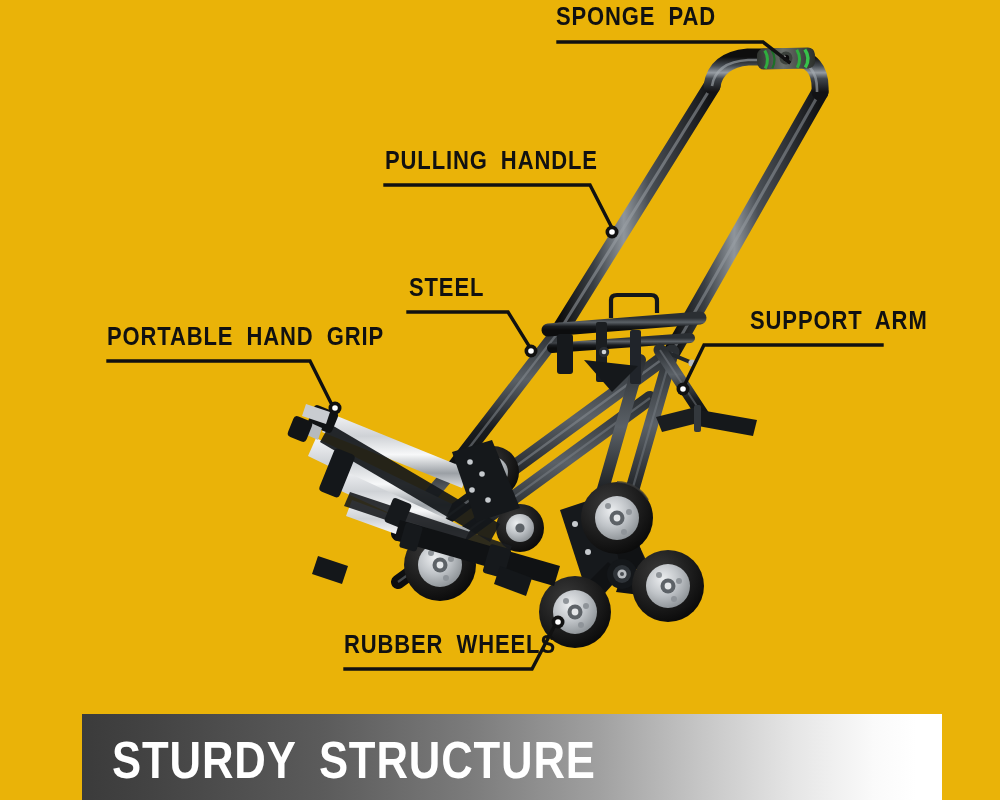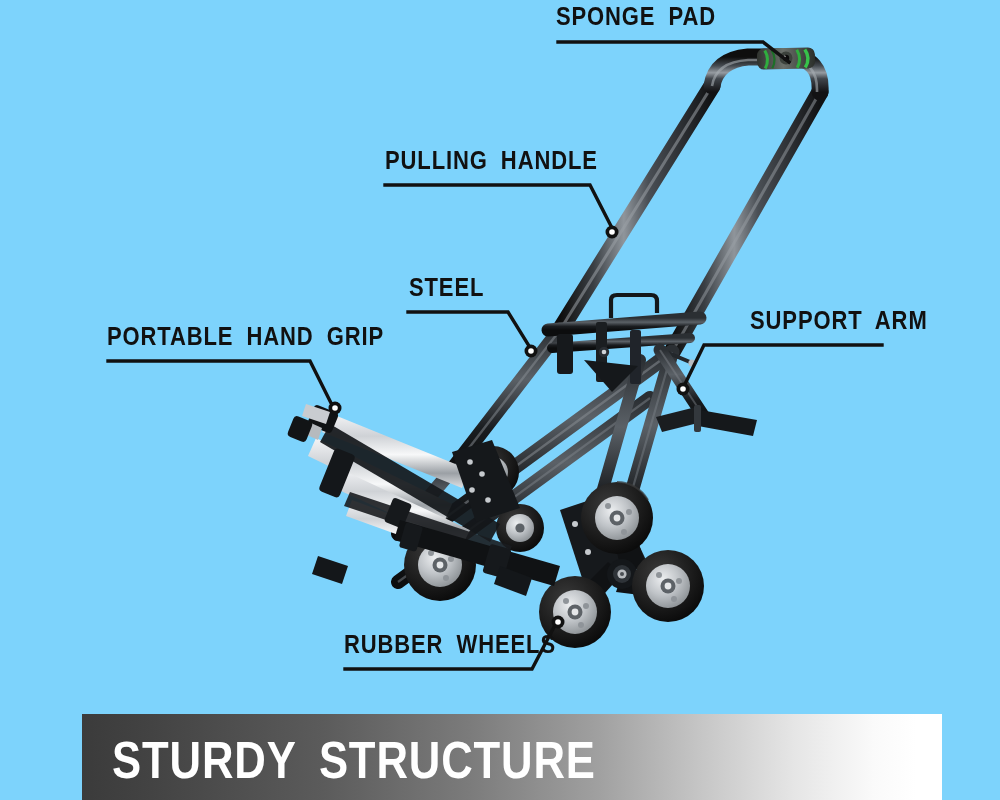--- a/index.html
+++ b/index.html
@@ -8,21 +8,21 @@
     padding: 0;
     background: #ffffff;
   }
   body {
     font-family: "Liberation Sans", sans-serif;
   }
   #stage {
     position: relative;
     width: 1000px;
     height: 800px;
-    background: #7dd3fc;
+    background: #eab308;
     overflow: hidden;
     text-align: center;
   }
 
   
   #product-layer {
     position: absolute;
     left: 0; top: 0;
     width: 1000px;
     height: 800px;

